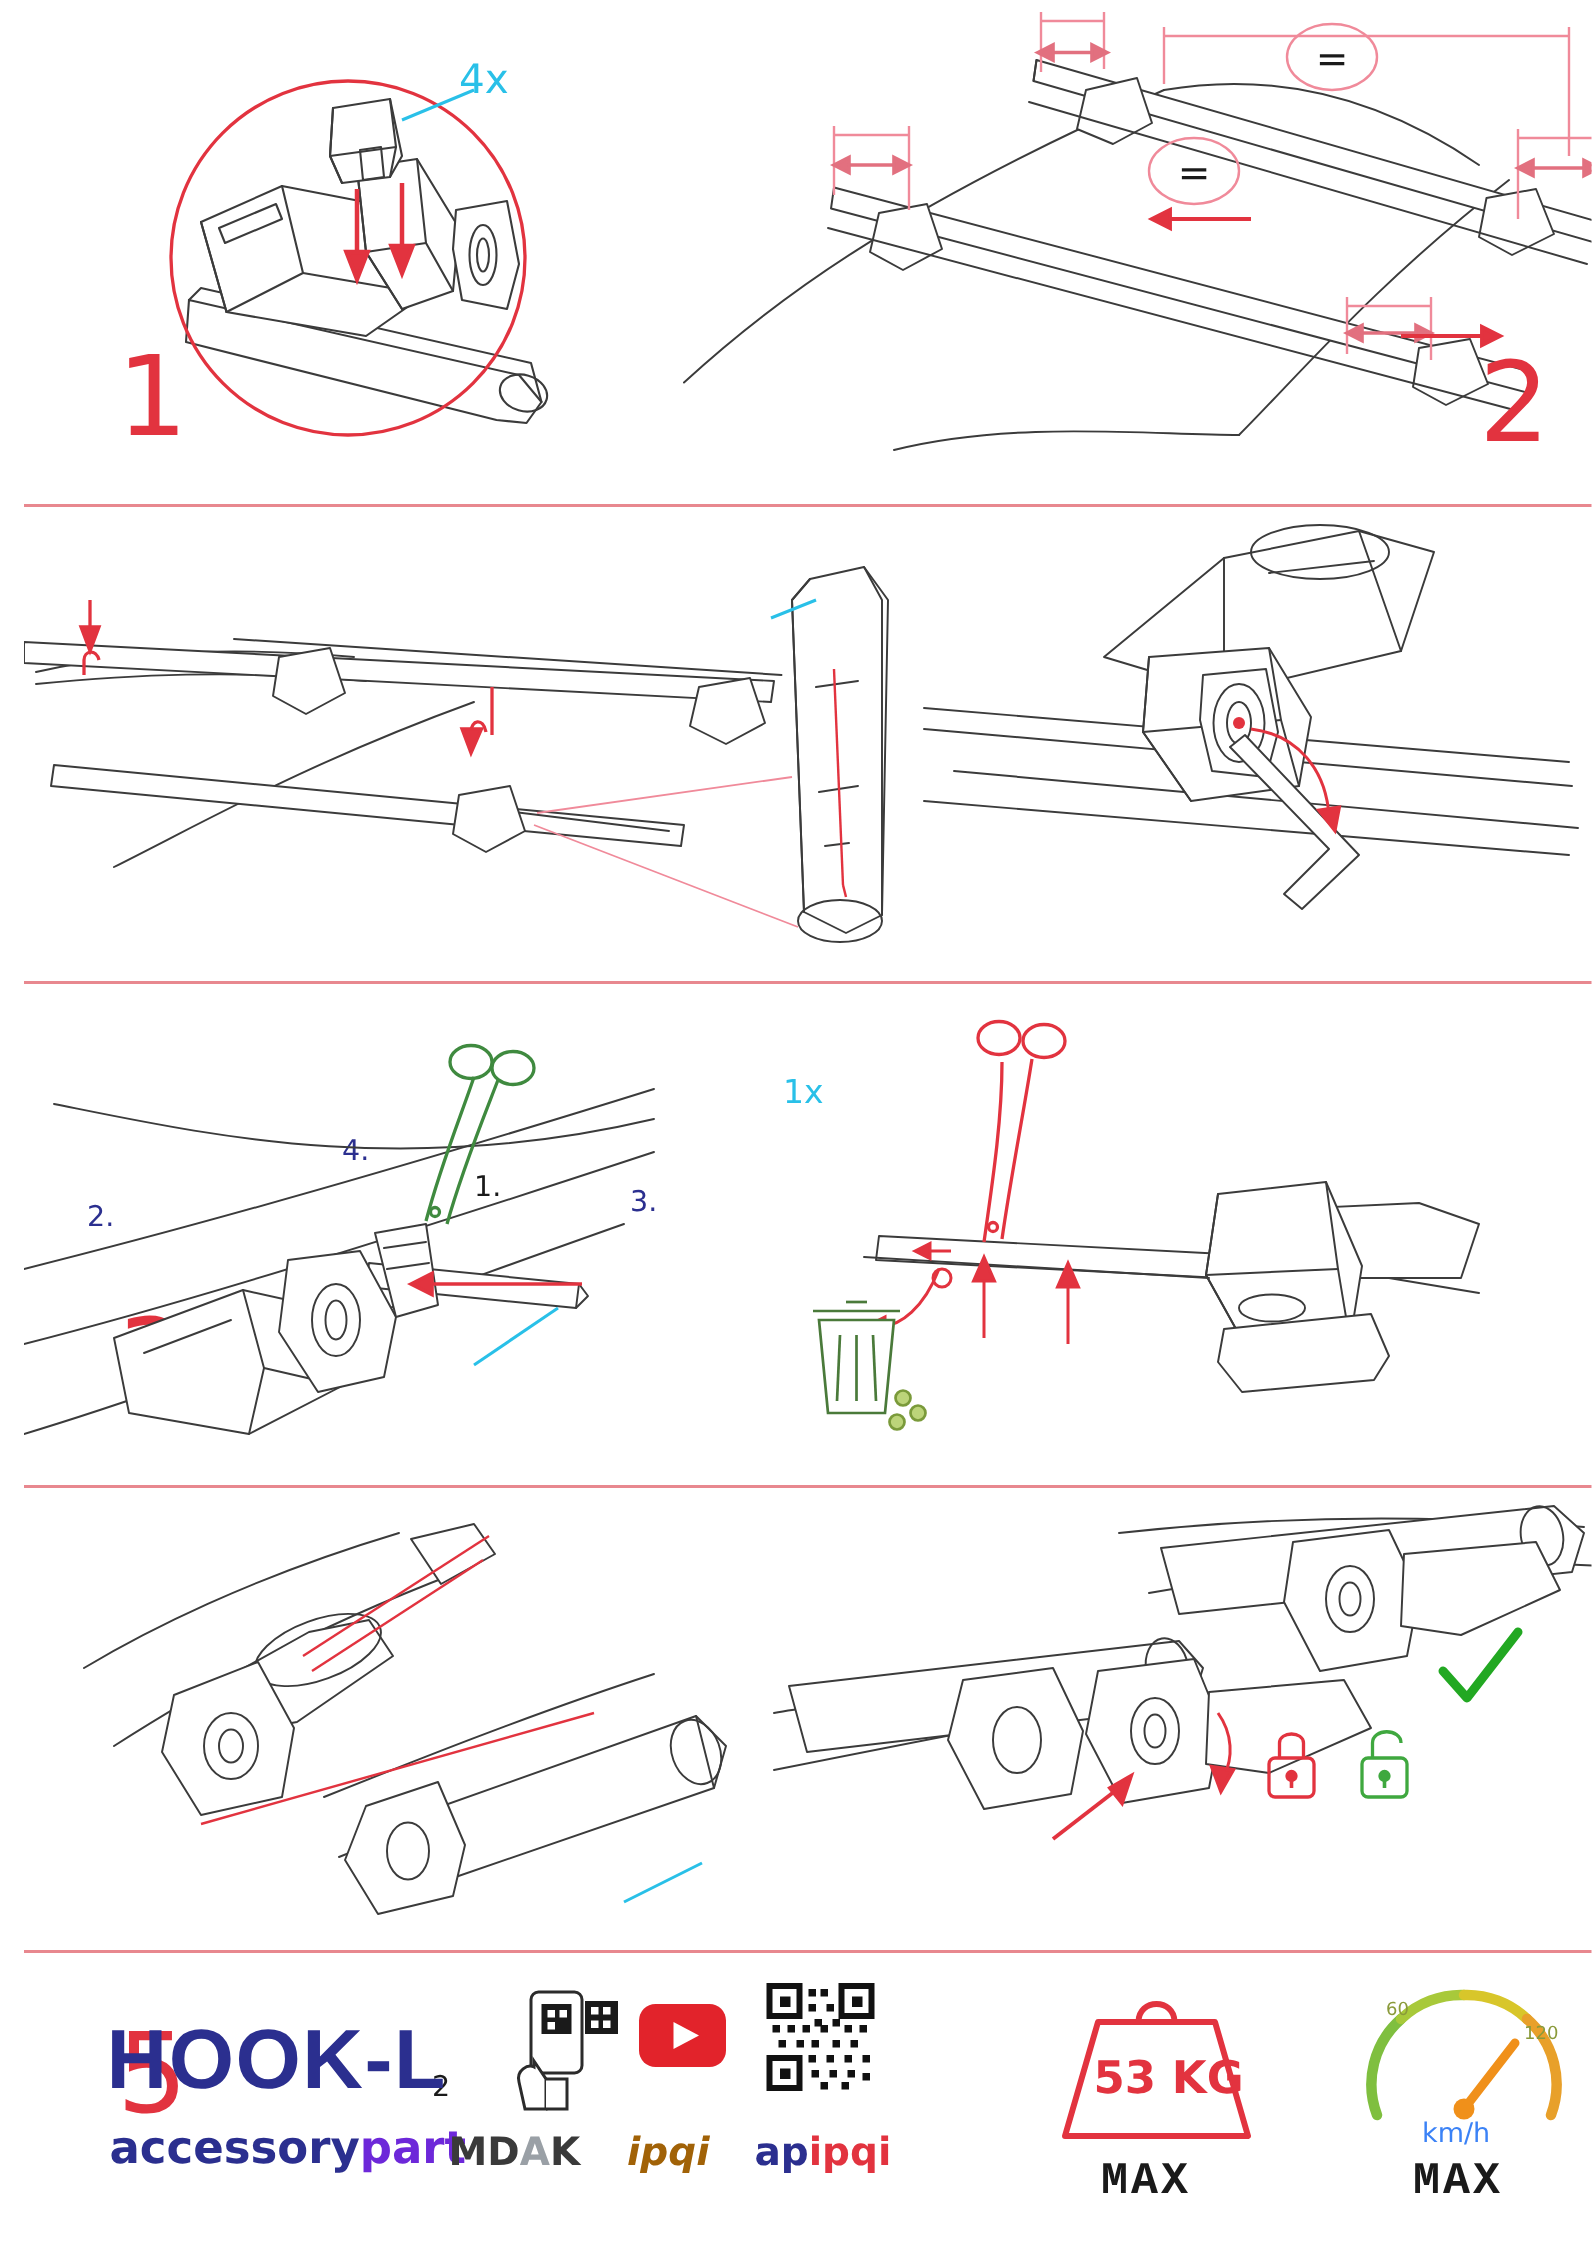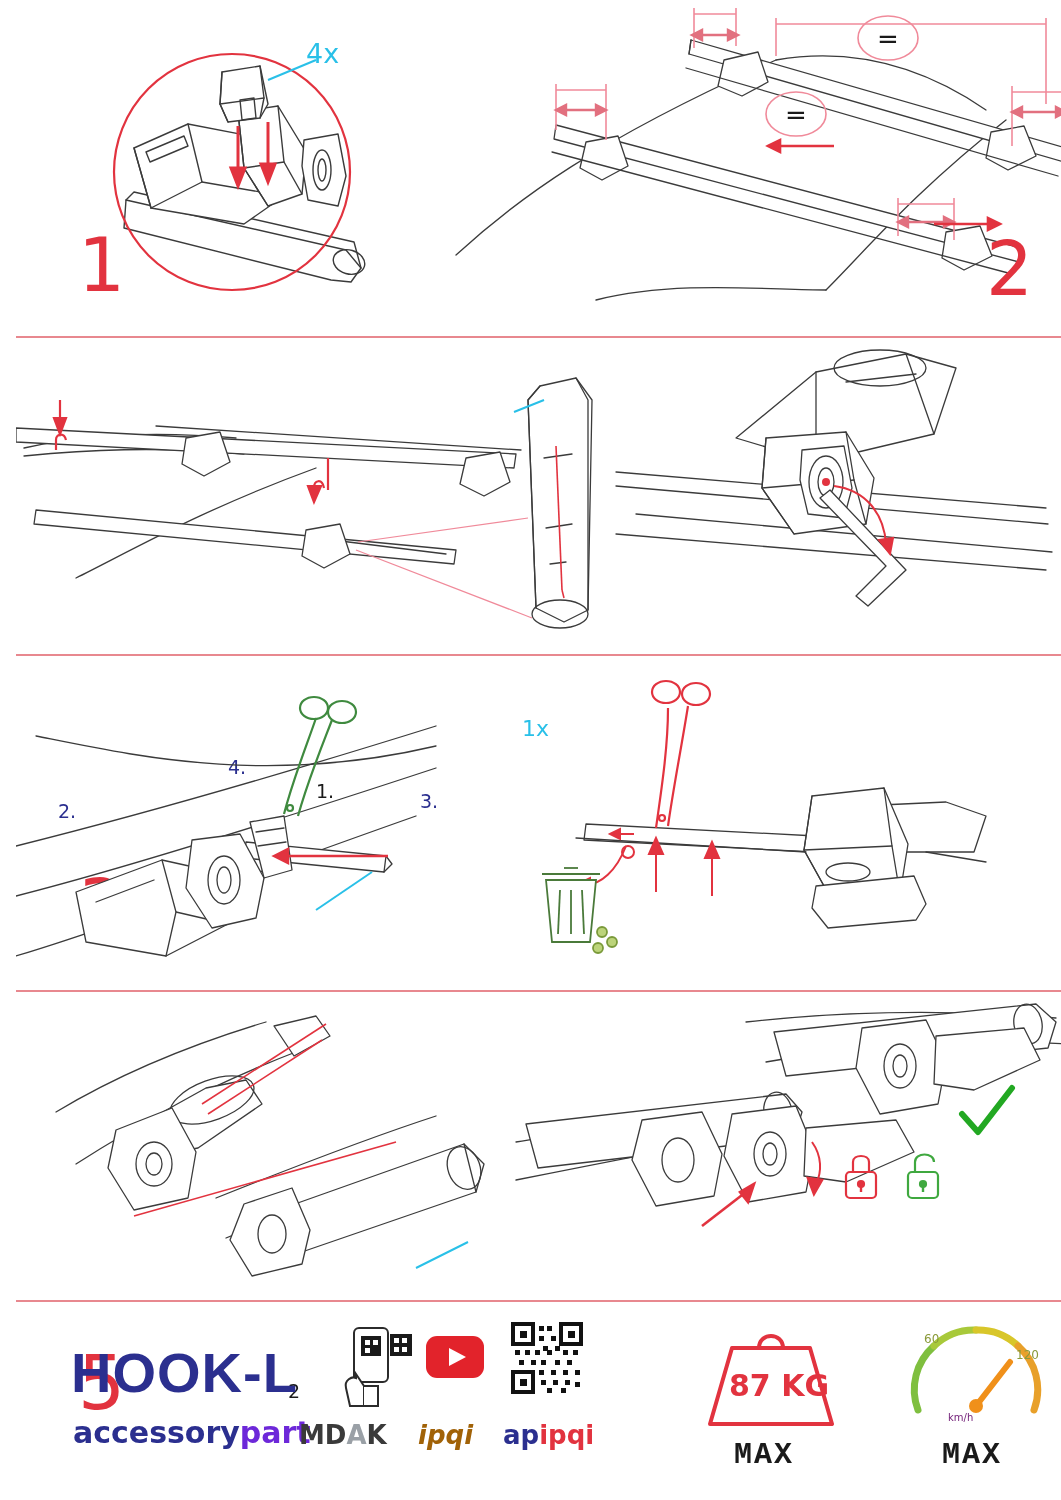--- a/index.html
+++ b/index.html
@@ -94,22 +94,22 @@
   .weight-text {
     position: absolute;
     font-family: "DejaVu Sans", sans-serif;
     font-size: 30px;
     font-weight: bold;
     color: #e2333f;
   }
   .kmh {
     position: absolute;
     font-family: "DejaVu Sans", sans-serif;
-    font-size: 10px;
-    color: #701a75;
+    font-size: 18px;
+    color: #3b82f6;
   }
   .gauge-tick {
     position: absolute;
     font-family: "DejaVu Sans", sans-serif;
     font-size: 12px;
     color: #8a9a3a;
     text-align: center;
   }
 </style>
 </head>
@@ -600,21 +600,21 @@
         <rect x="64" y="60" width="5" height="5"></rect>
       <rect x="36" y="66" width="5" height="5"></rect>
         <rect x="50" y="66" width="5" height="5"></rect>
     </g>
   </svg>
 
   <svg style="position:absolute;left:680px;top:1320px" width="150" height="110" viewBox="0 0 150 110">
     <path d="M36 28 L114 28 L136 104 L14 104 Z" fill="none" stroke="#e2333f" stroke-width="4" stroke-linejoin="round"></path>
     <path d="M63 28 C63 12 87 12 87 28" fill="none" stroke="#e2333f" stroke-width="4"></path>
   </svg>
-  <div class="weight-text" style="left:713px;top:1368px">87 KG</div>
+  <div class="weight-text" style="left:713px;top:1368px">53 KG</div>
   <div class="max-label" style="left:718px;top:1438px">MAX</div>
 
   <svg style="position:absolute;left:890px;top:1318px" width="140" height="112" viewBox="0 0 140 112">
     <path d="M12 92 A58 58 0 0 1 28 28" fill="none" stroke="#7fbf3f" stroke-width="7" stroke-linecap="round"></path>
     <path d="M28 28 A58 58 0 0 1 70 12" fill="none" stroke="#a8c93a" stroke-width="7" stroke-linecap="round"></path>
     <path d="M70 12 A58 58 0 0 1 112 28" fill="none" stroke="#d8c62a" stroke-width="7" stroke-linecap="round"></path>
     <path d="M112 28 A58 58 0 0 1 128 92" fill="none" stroke="#e8a02a" stroke-width="7" stroke-linecap="round"></path>
     <line x1="70" y1="88" x2="104" y2="44" stroke="#f0901a" stroke-width="6" stroke-linecap="round"></line>
     <circle cx="70" cy="88" r="7" fill="#f0901a"></circle>
   </svg>

